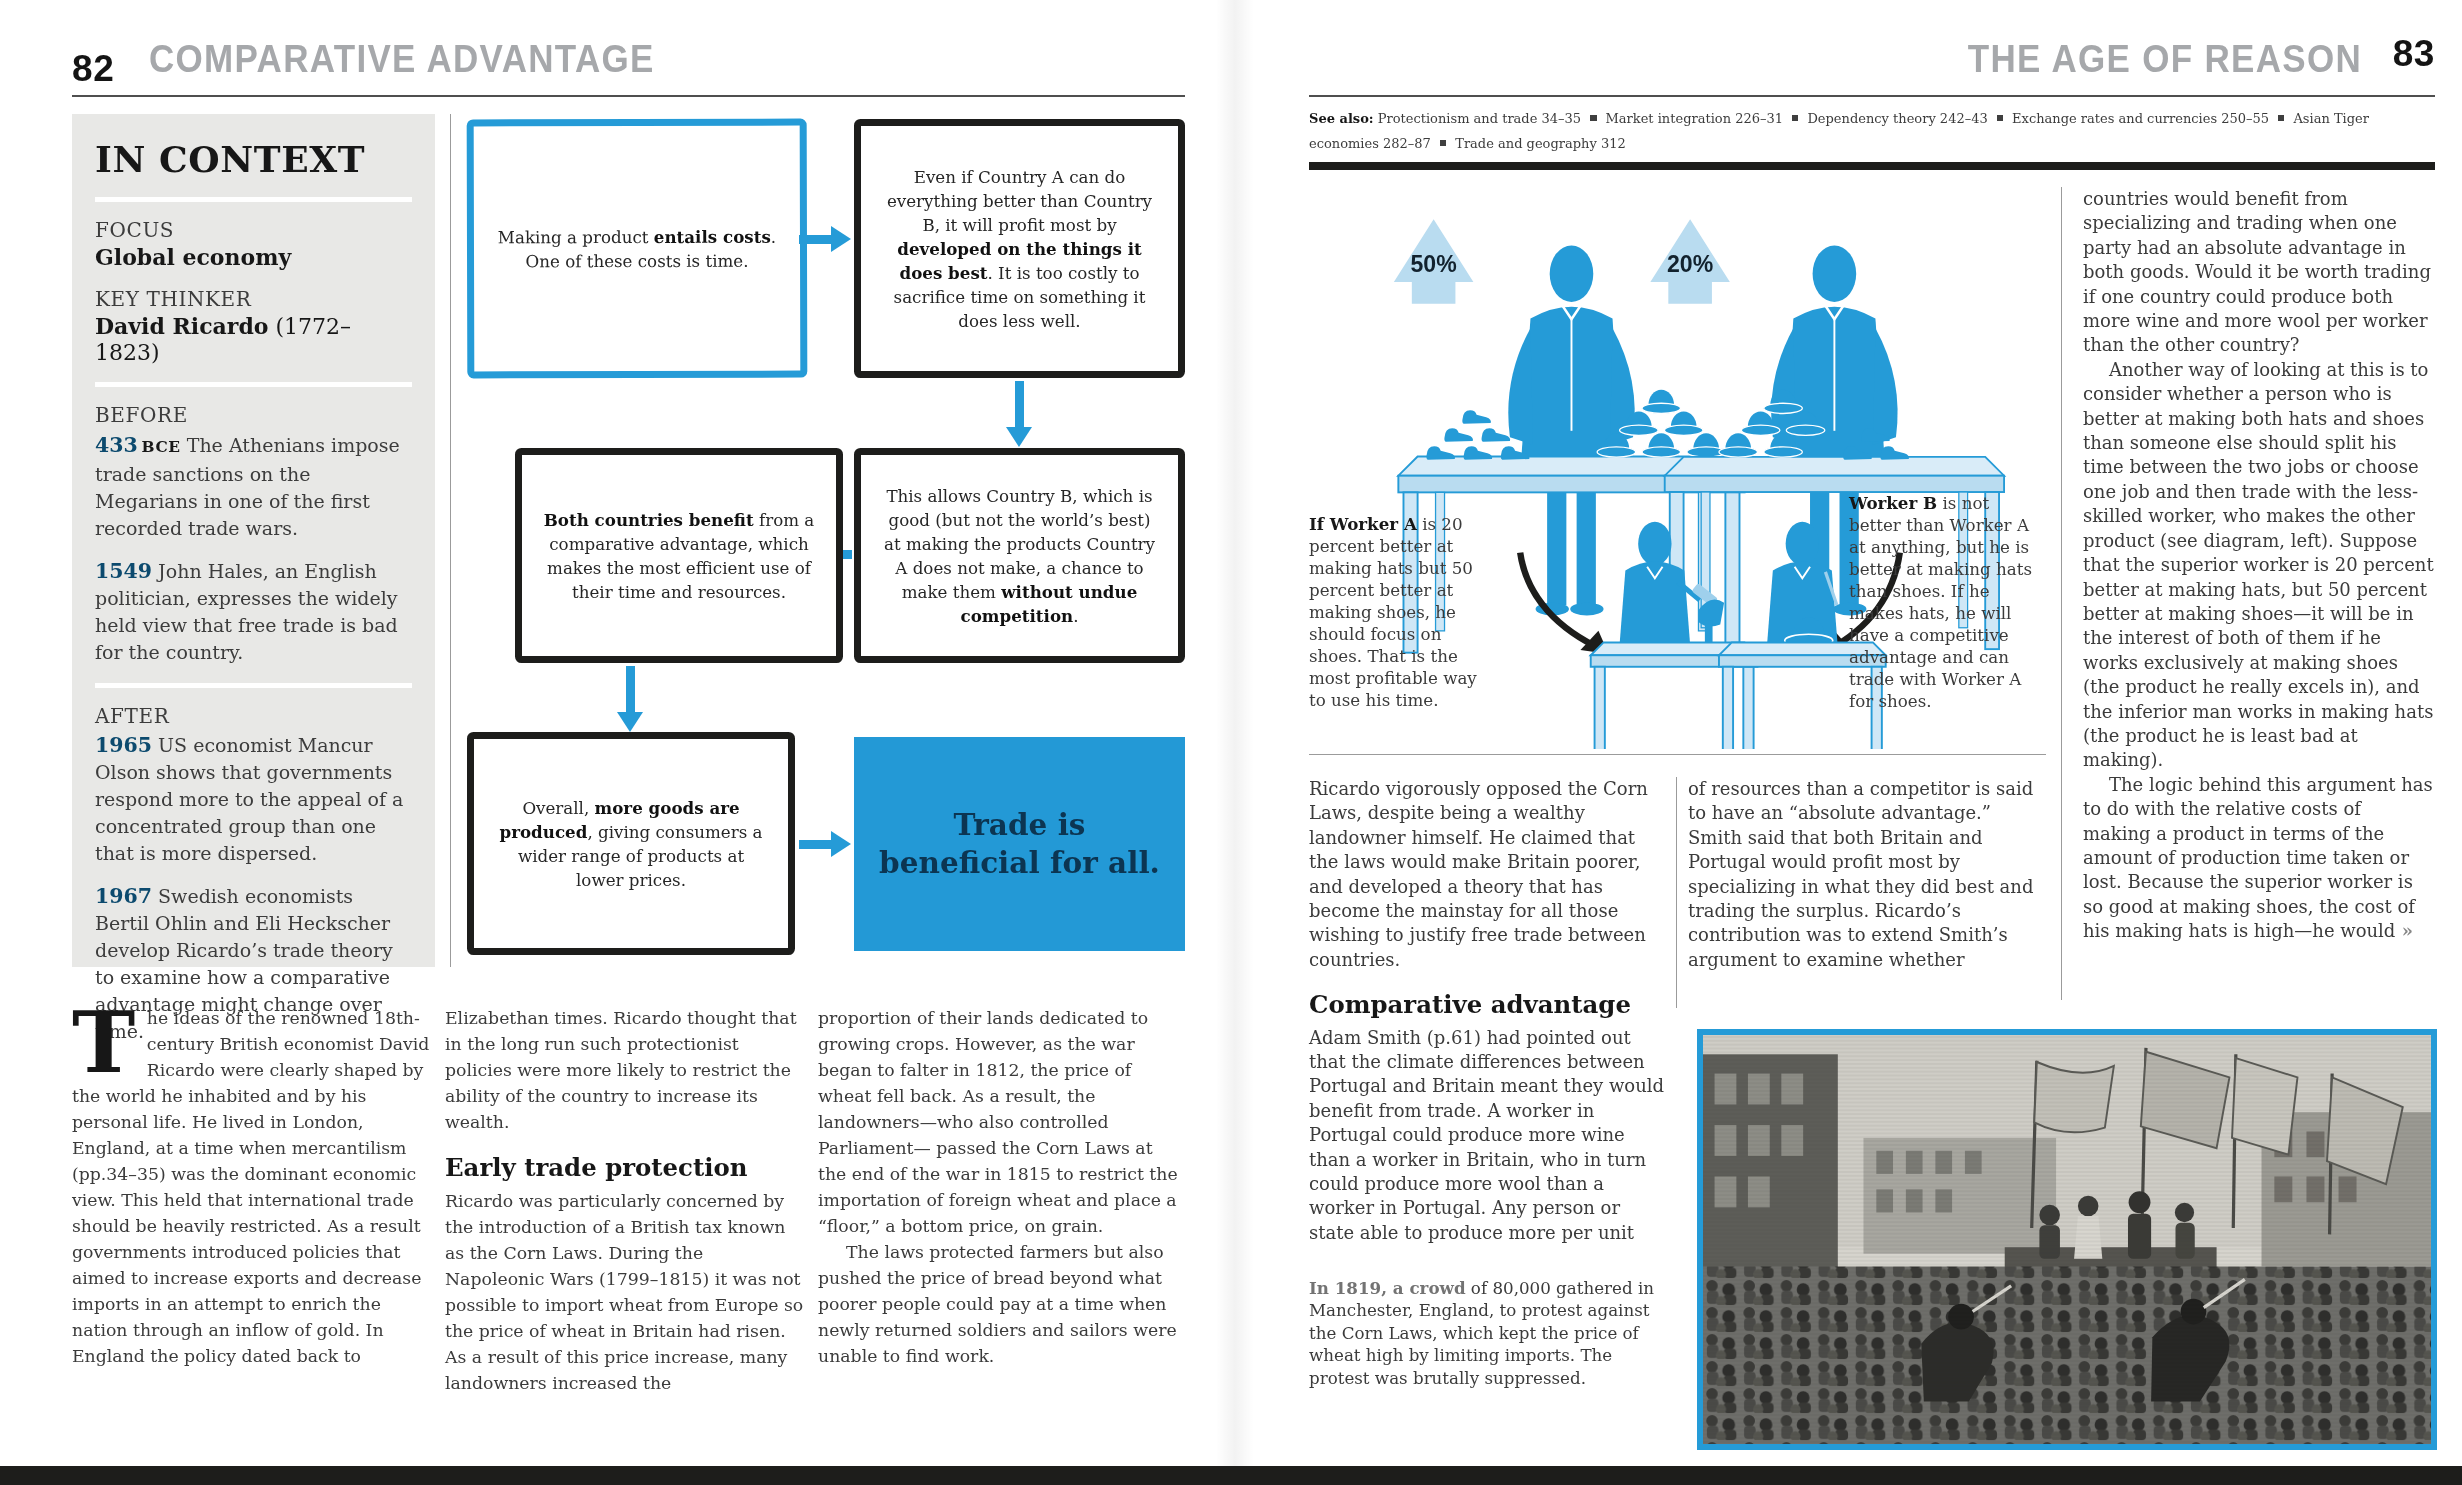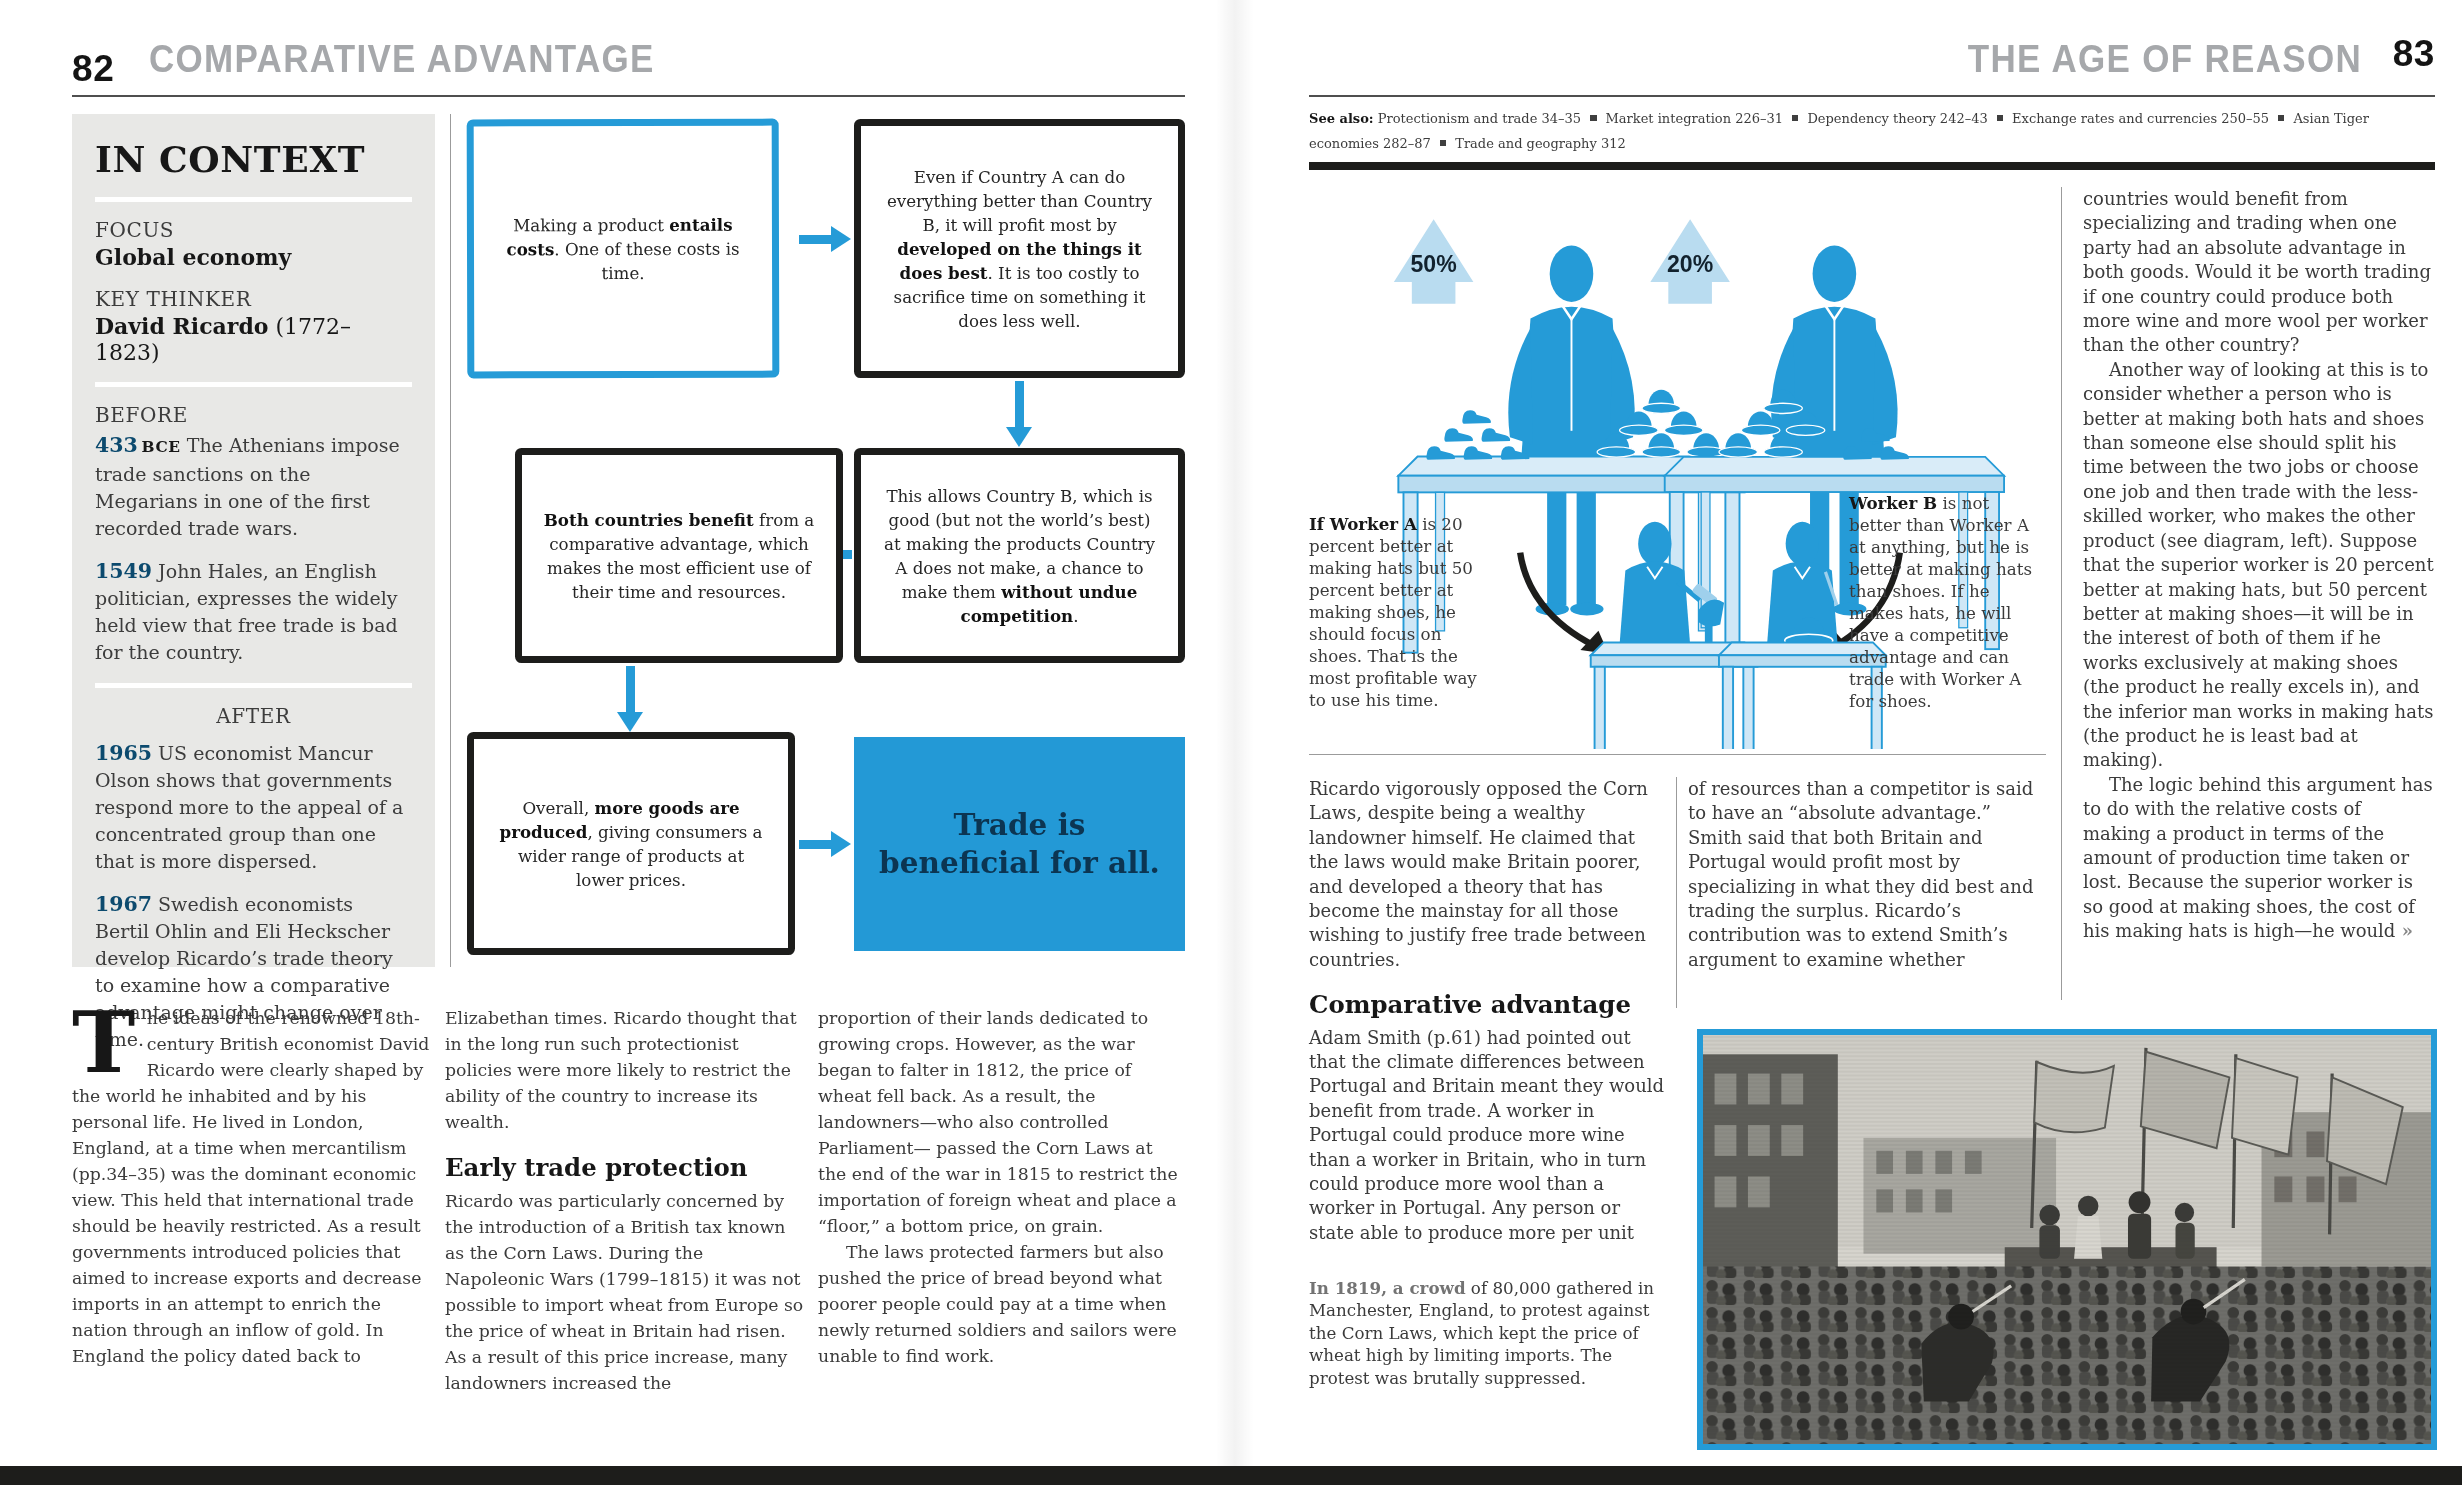--- a/index.html
+++ b/index.html
@@ -102,32 +102,32 @@
     <div class="ctx-value"><span>David Ricardo</span><span class="dates"> (1772–1823)</span></div>
     <div class="wrule"></div>
     <div class="ctx-label" style="margin-bottom:5.1px;">BEFORE</div>
     <div>
 
         <div class="event"><b>433</b><span class="era">BCE</span><span> The Athenians impose trade sanctions on the Megarians in one of the first recorded trade wars.</span></div>
 
         <div class="event"><b>1549</b><span> John Hales, an English politician, expresses the widely held view that free trade is bad for the country.</span></div>
       </div>
     <div class="wrule"></div>
-    <div class="ctx-label" style="margin-bottom:12px;text-align:center;">AFTER</div>
+    <div class="ctx-label" style="margin-bottom:4px;">AFTER</div>
     <div>
 
         <div class="event"><b>1965</b><span> US economist Mancur Olson shows that governments respond more to the appeal of a concentrated group than one that is more dispersed.</span></div>
 
         <div class="event"><b>1967</b><span> Swedish economists Bertil Ohlin and Eli Heckscher develop Ricardo’s trade theory to examine how a comparative advantage might change over time.</span></div>
       </div>
   </div>
 
   <div class="vrule" style="left:450px; top:114px; height:853px;"></div>
 
-  <div class="fbox blue-border" style="left:467px; top:119px; width:312px; height:259px;justify-content:center;">
+  <div class="fbox blue-border" style="left:467px; top:119px; width:340px; height:259px;justify-content:center;">
     <div><span>Making a product </span><b>entails costs</b><span>. One of these costs is time.</span></div>
   </div>
   <div class="arrow arrow-r" style="left:799px; top:226px; width:54px; height:27px;">
       <span class="bar"></span>
       <span class="head"></span>
     </div>
   <div class="fbox" style="left:854px; top:119px; width:331px; height:259px;">
     <div><span>Even if Country A can do everything better than Country B, it will profit most by </span><b>developed on the things it does best</b><span>. It is too costly to sacrifice time on something it does less well.</span></div>
   </div>
   <div class="arrow arrow-d" style="left:1006px; top:381px; width:27px; height:67px;">

